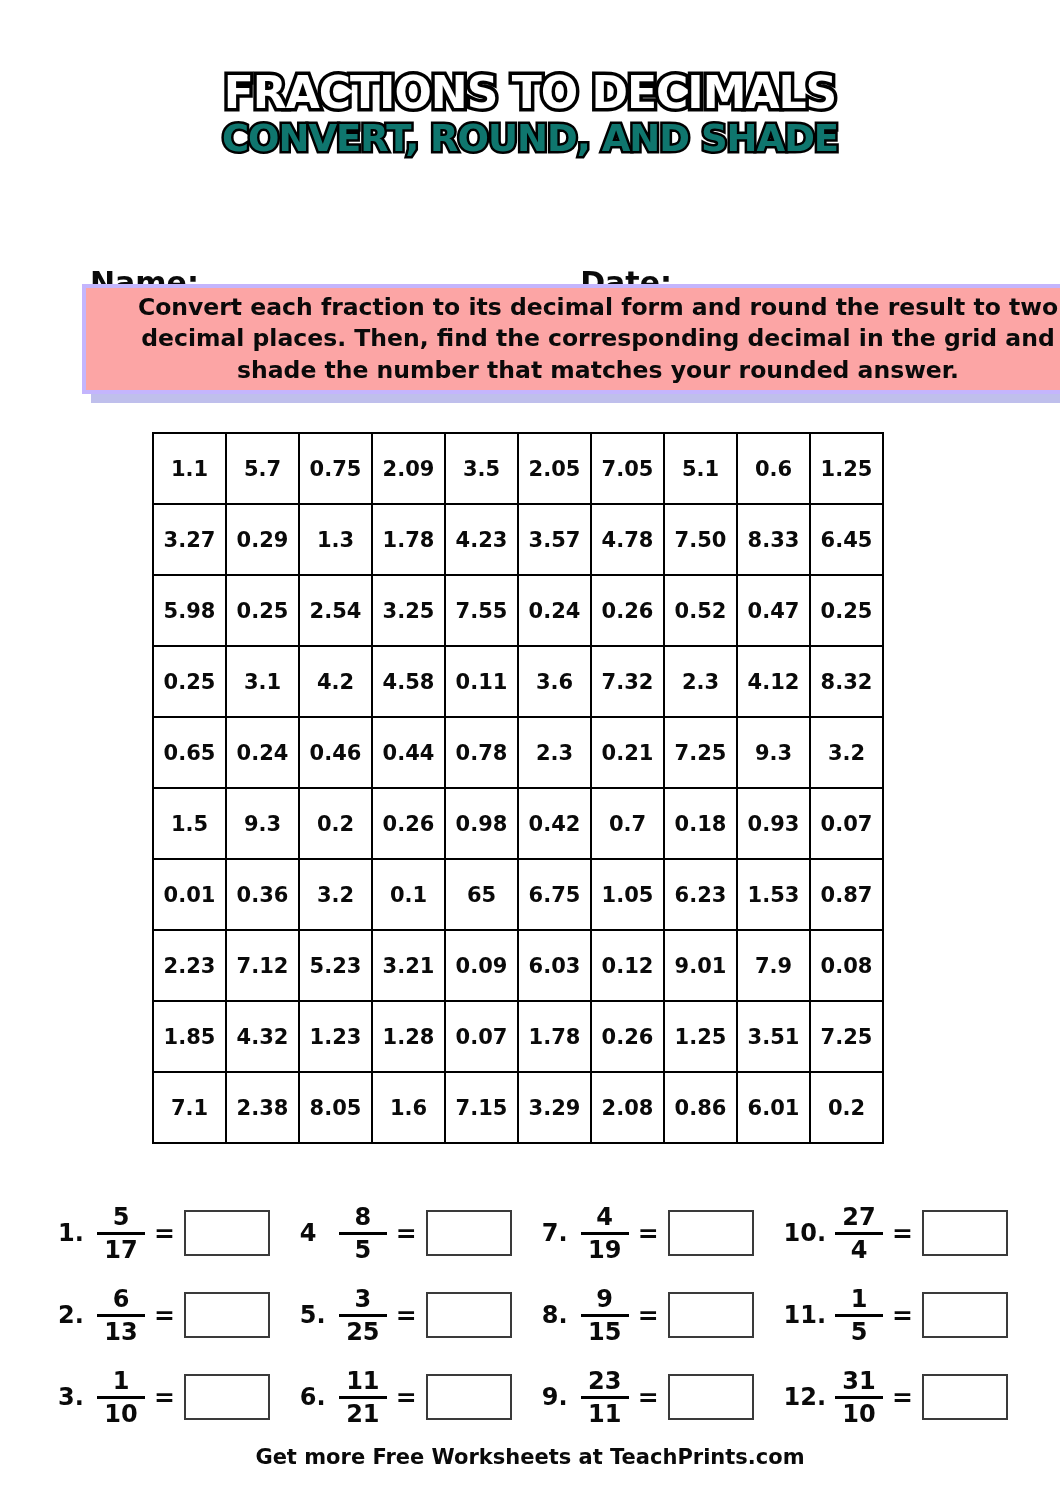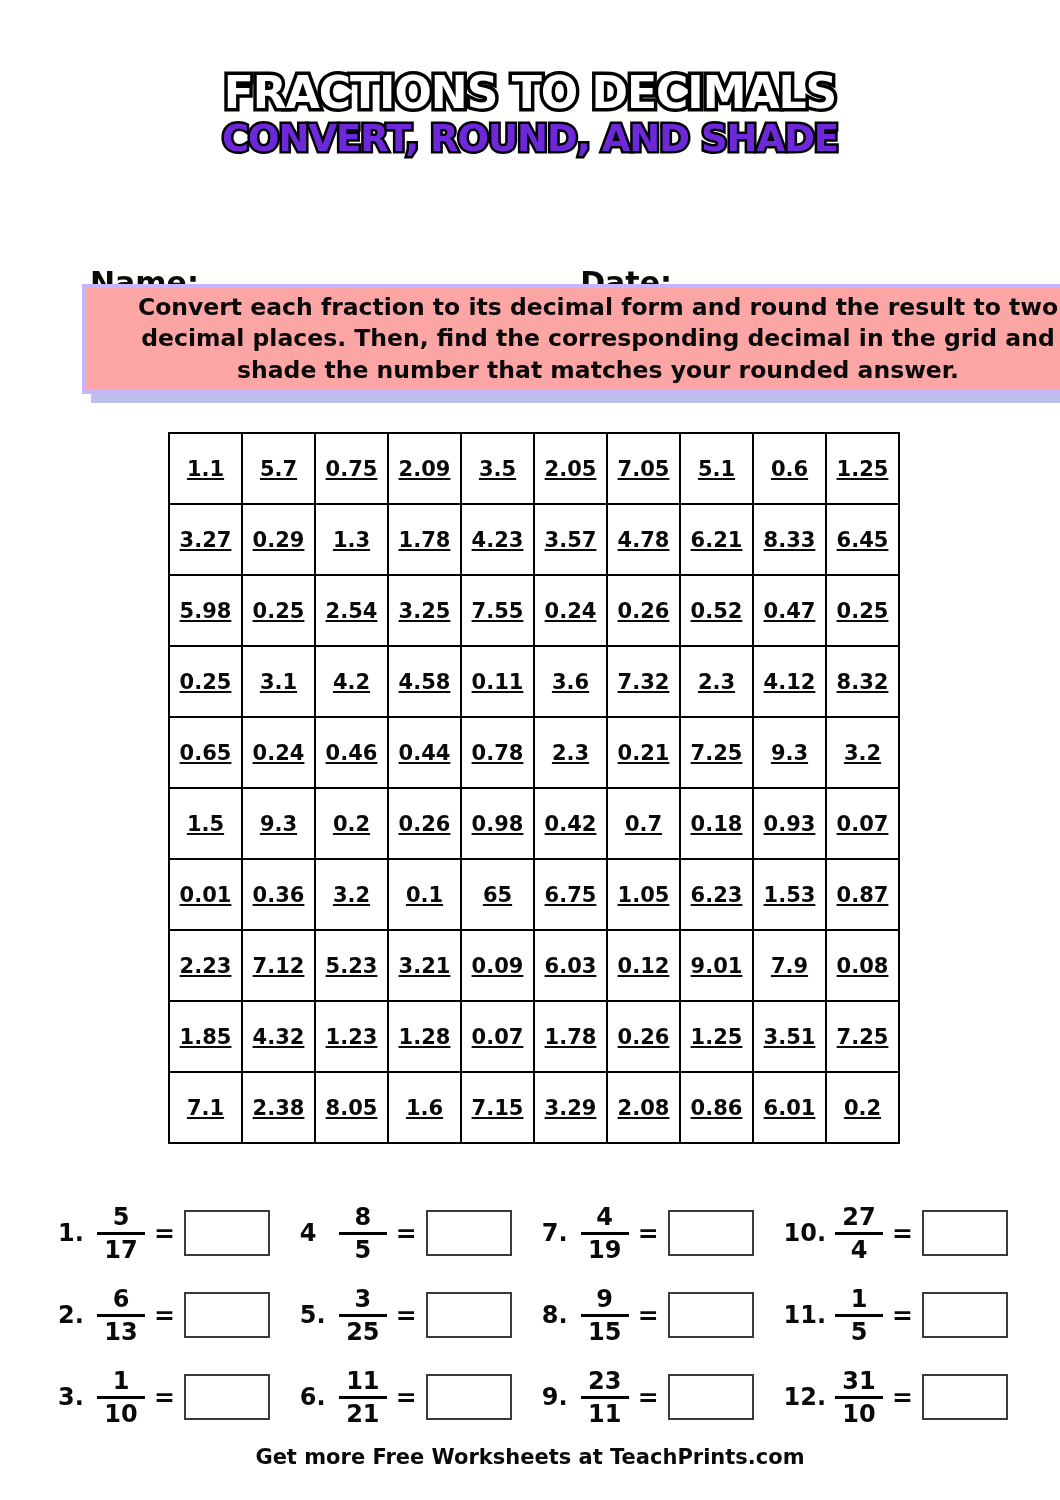--- a/index.html
+++ b/index.html
@@ -25,21 +25,21 @@
     color: #ffffff;
     -webkit-text-stroke: 7px #000000;
     paint-order: stroke fill;
   }
   .sub-title {
     margin: 4px 0 0 0;
     font-size: 37px;
     font-weight: bold;
     letter-spacing: -1px;
     line-height: 1.05;
-    color: #6d28d9;
+    color: #0f766e;
     -webkit-text-stroke: 5px #000000;
     paint-order: stroke fill;
   }
 
   
   .name-date-row {
     position: absolute;
     top: 224px;
     left: 90px;
     width: 866px;
@@ -74,25 +74,24 @@
     font-size: 23.5px;
     font-weight: bold;
     text-align: center;
     line-height: 1.34;
   }
 
   
   .number-grid {
     position: absolute;
     top: 432px;
-    left: 168px;
+    left: 152px;
     border-collapse: collapse;
     table-layout: fixed;
     border: 2px solid #22c55e;
-    text-decoration: underline;
   }
   .number-grid td {
     width: 73px;
     height: 71px;
     border: 2px solid #000;
     text-align: center;
     vertical-align: middle;
     font-size: 21px;
     font-weight: bold;
     padding: 0;
@@ -181,21 +180,21 @@
           <td>1.25</td>
         </tr>
         <tr>
           <td>3.27</td>
           <td>0.29</td>
           <td>1.3</td>
           <td>1.78</td>
           <td>4.23</td>
           <td>3.57</td>
           <td>4.78</td>
-          <td>6.21</td>
+          <td>7.50</td>
           <td>8.33</td>
           <td>6.45</td>
         </tr>
         <tr>
           <td>5.98</td>
           <td>0.25</td>
           <td>2.54</td>
           <td>3.25</td>
           <td>7.55</td>
           <td>0.24</td>

